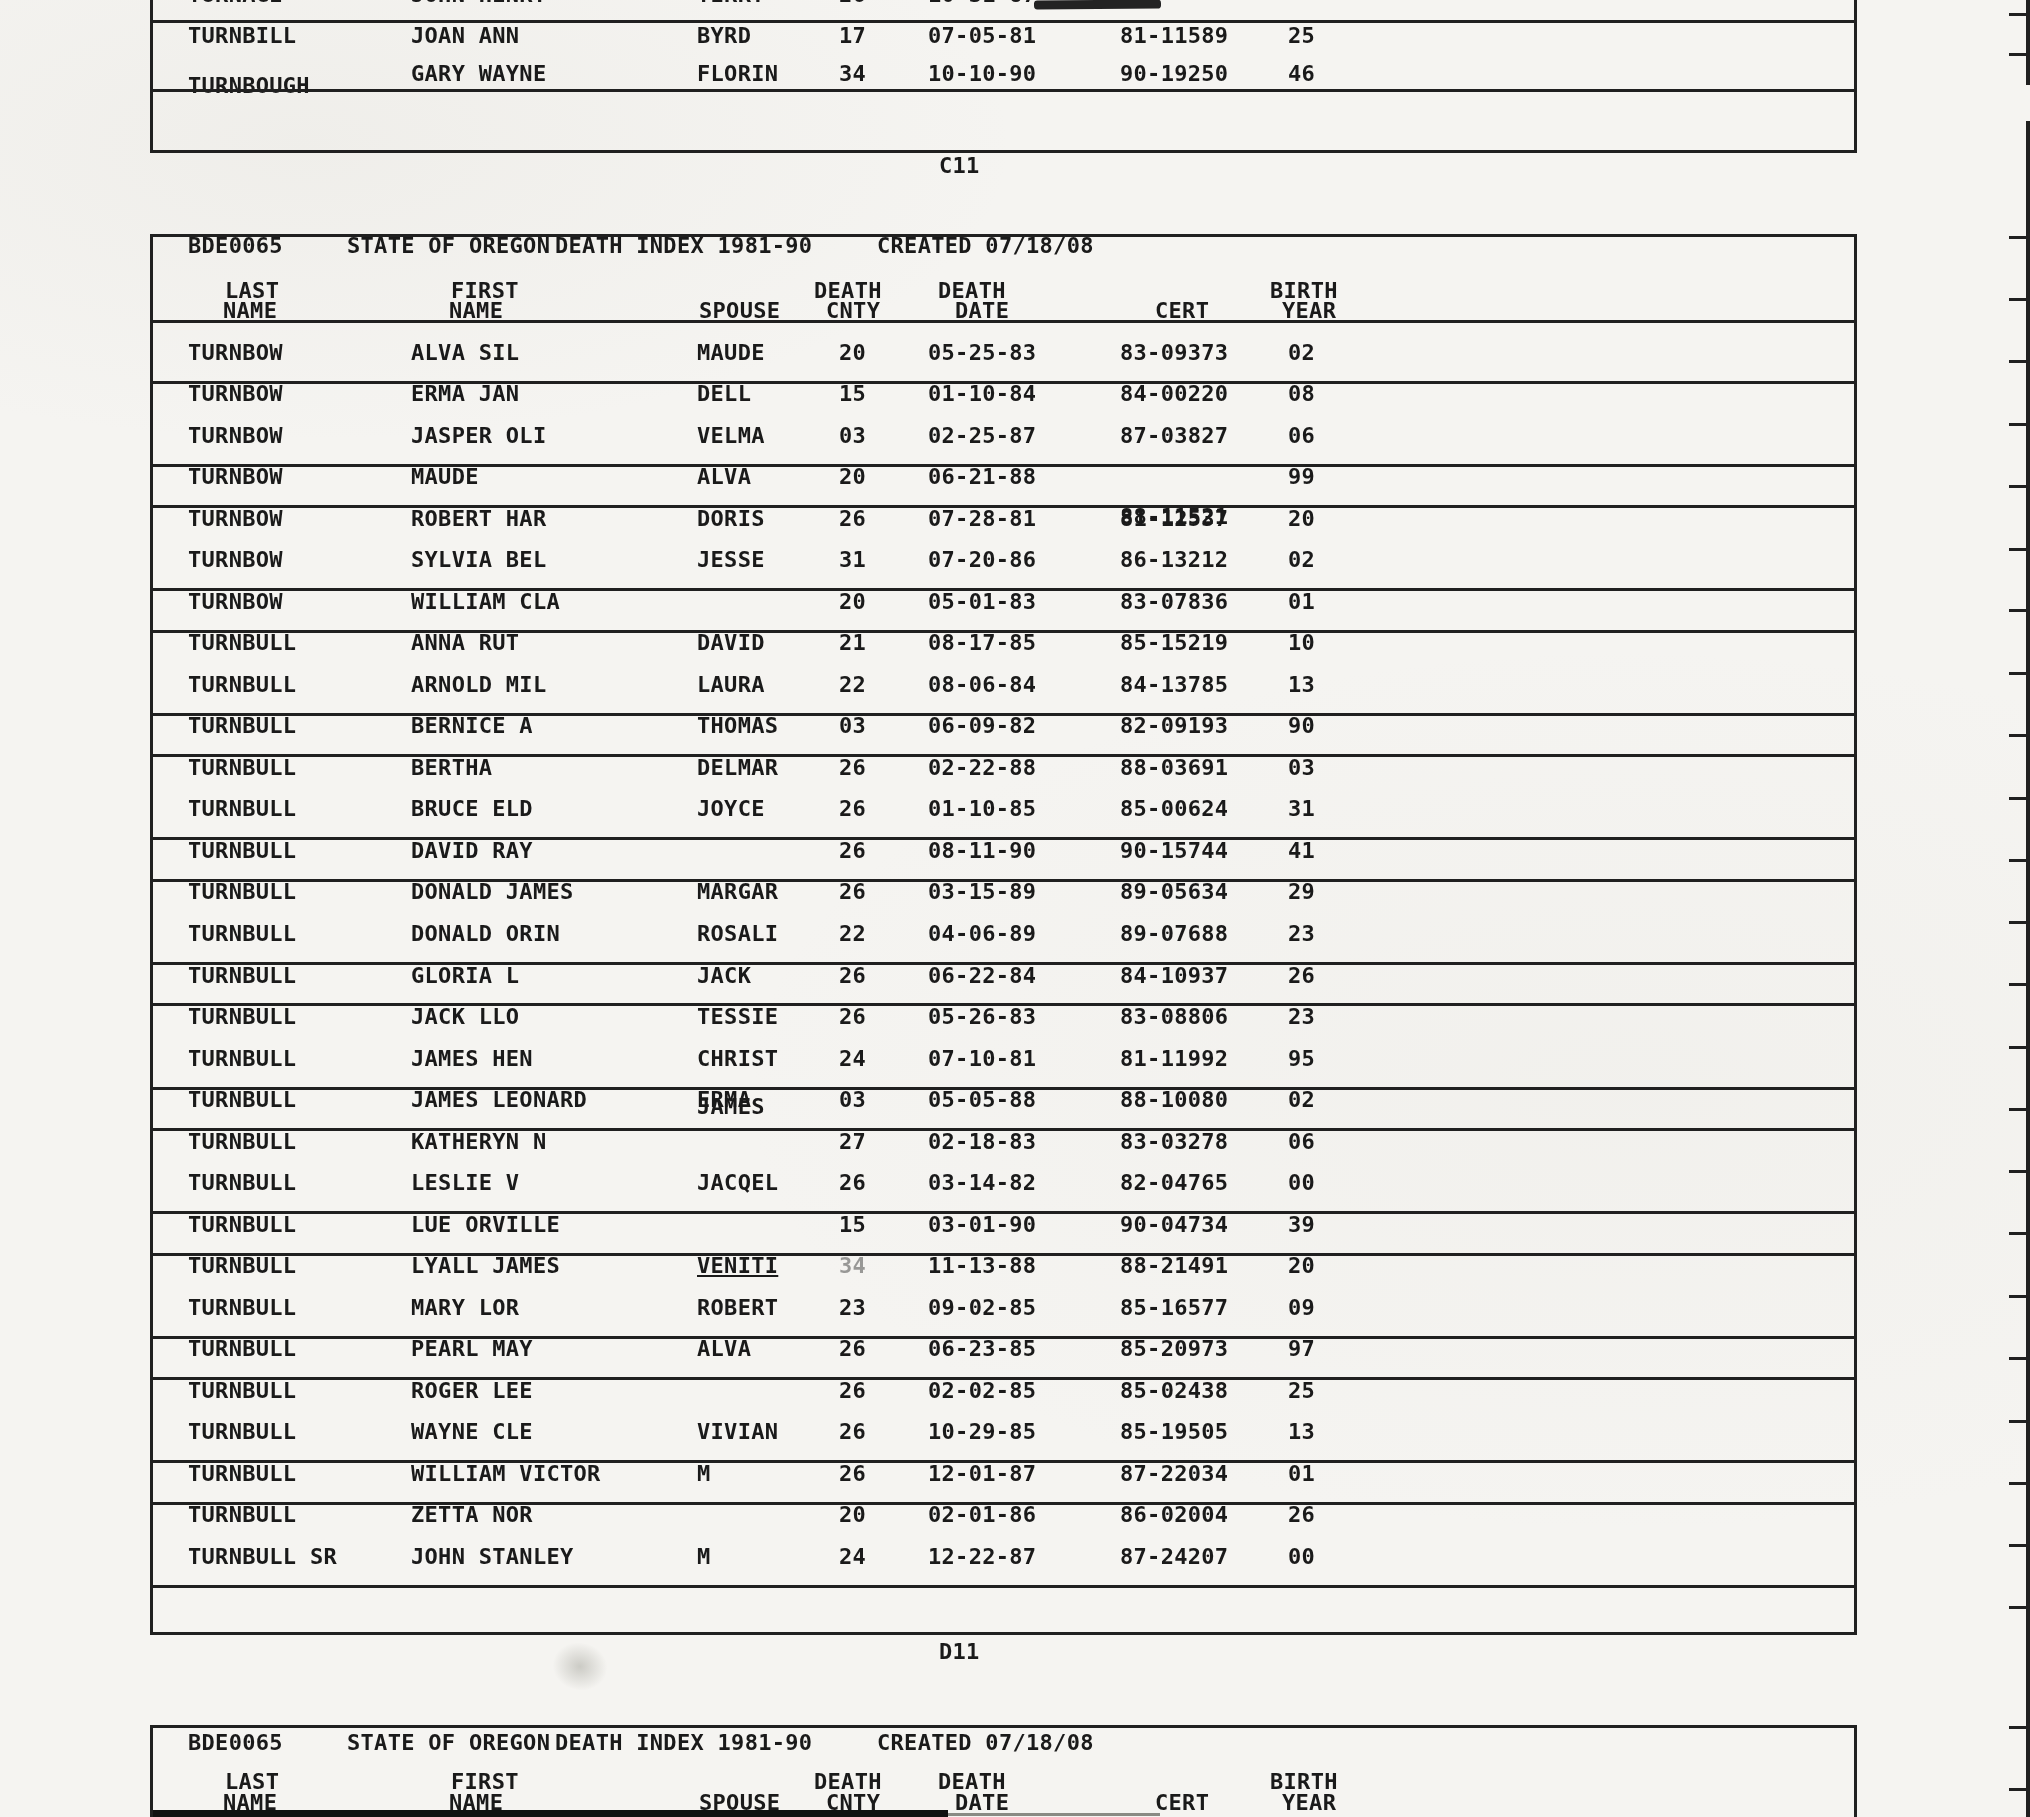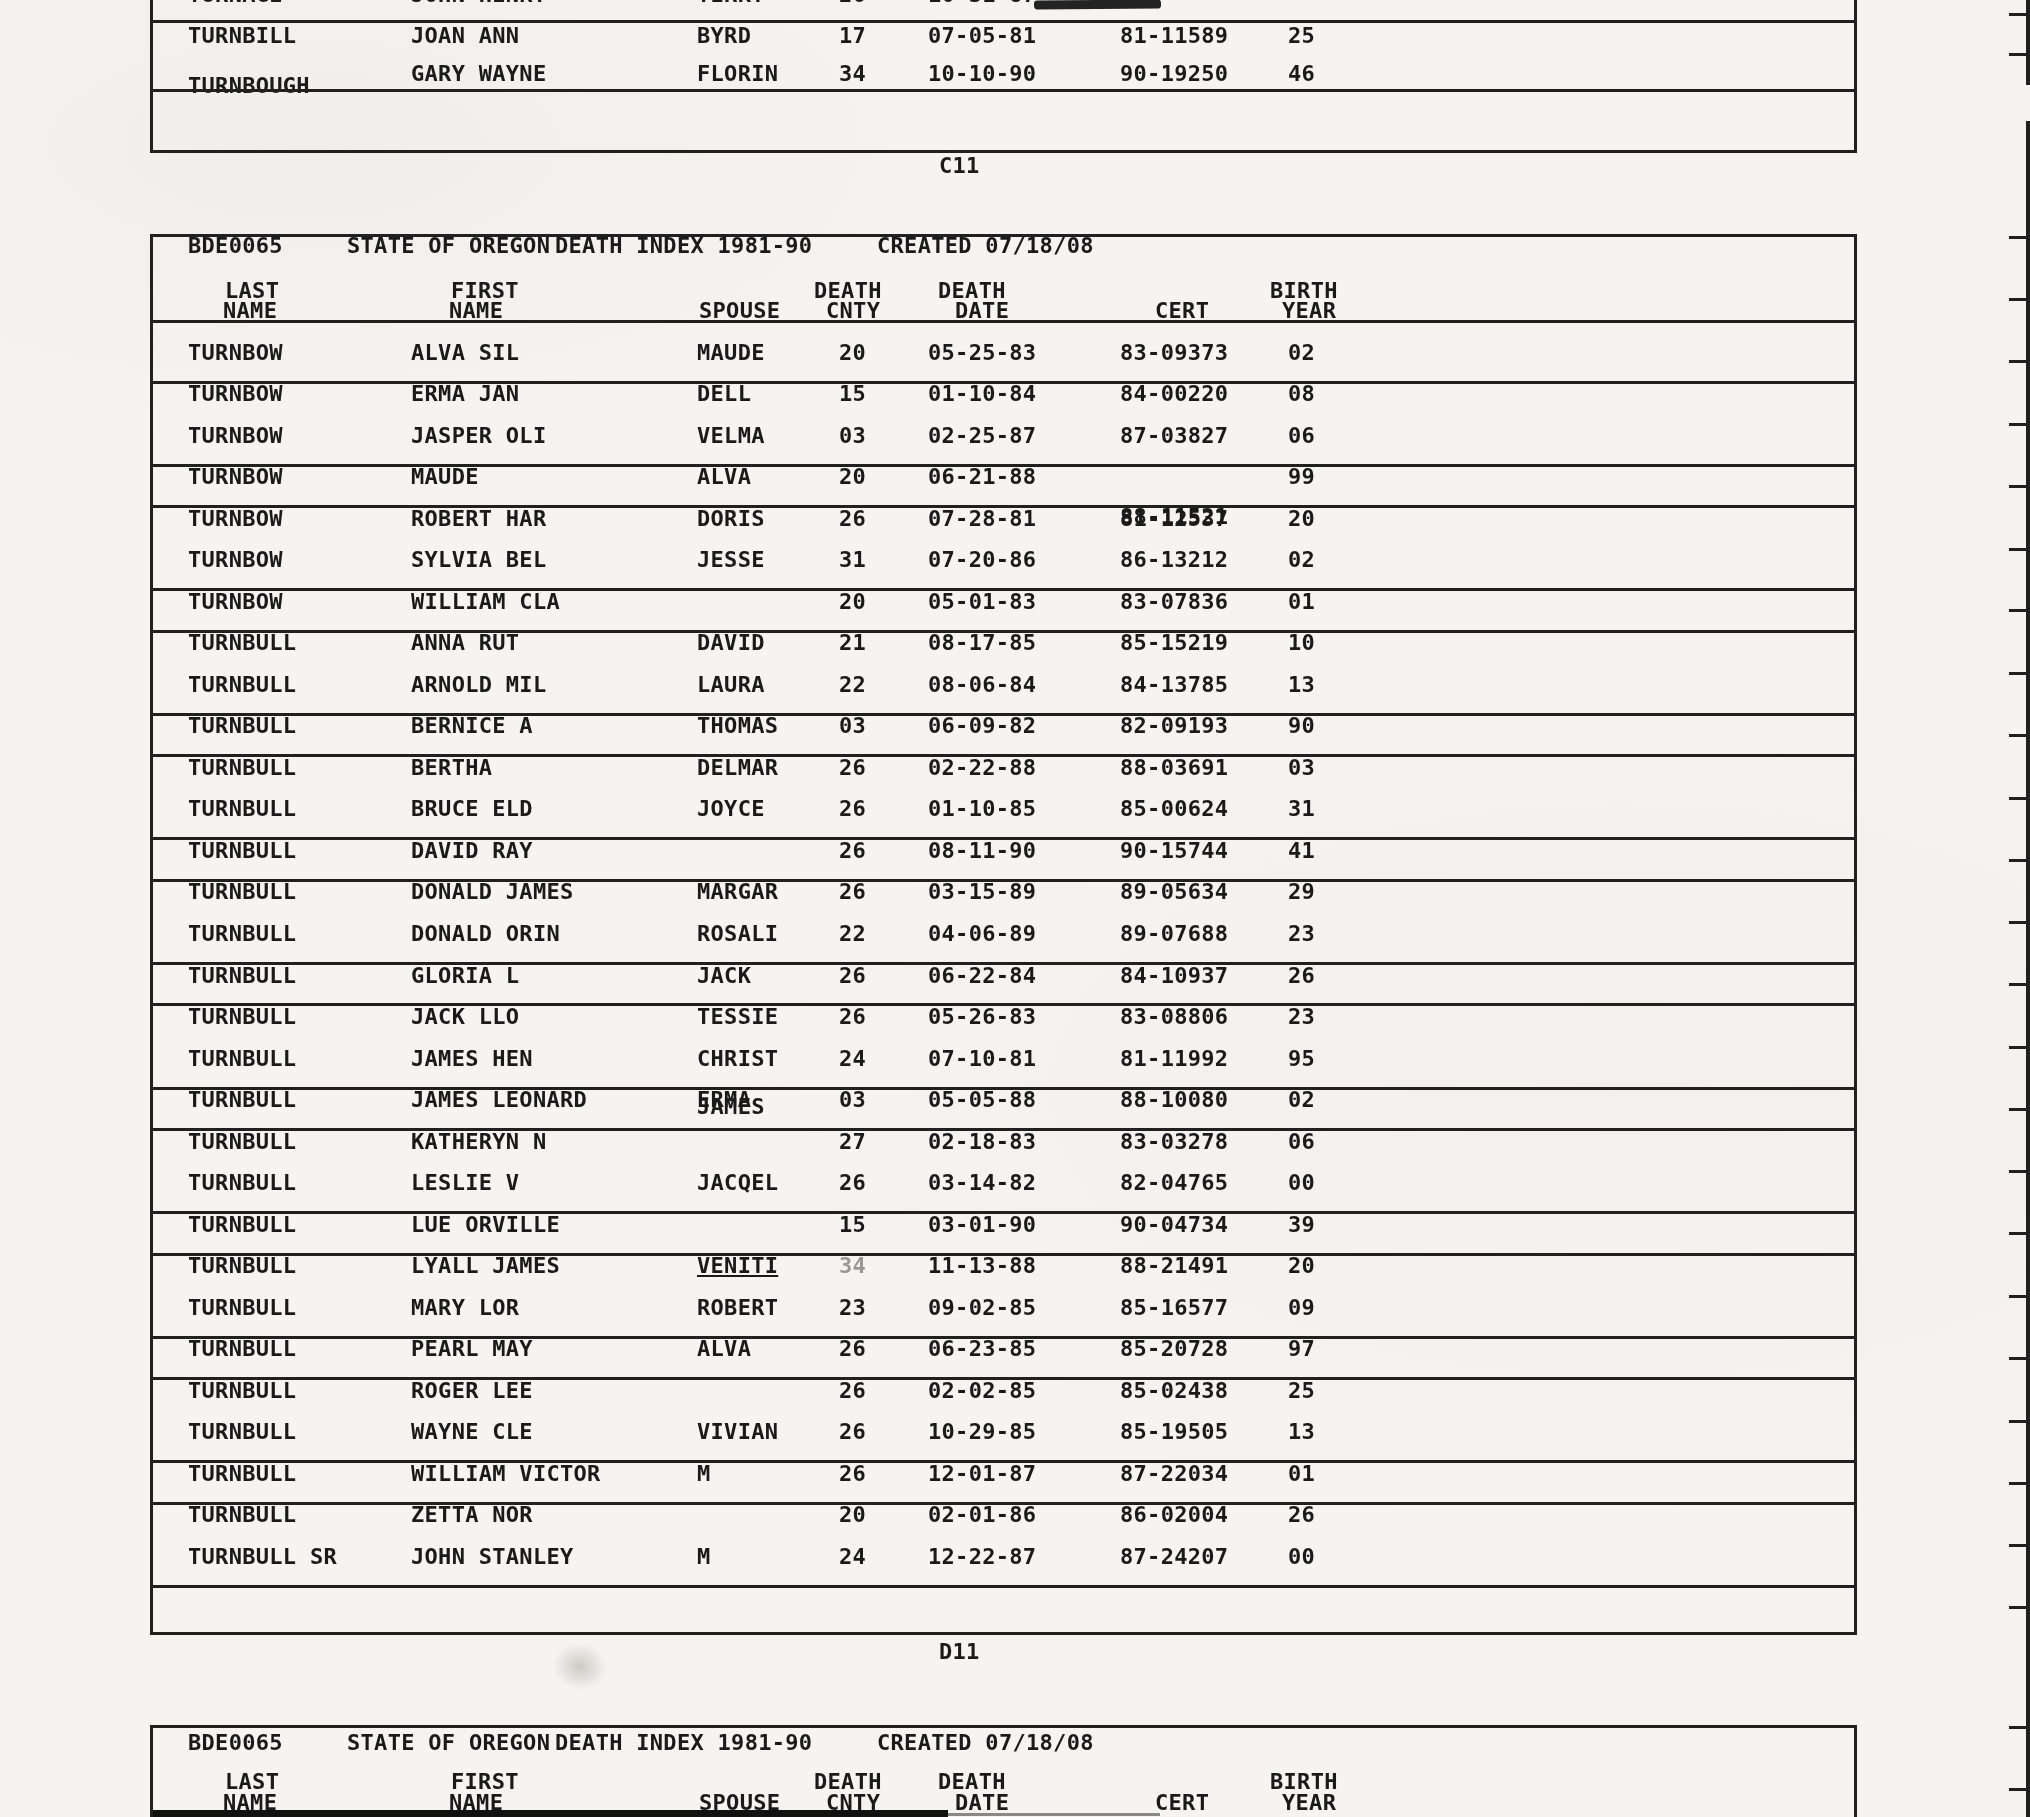--- a/index.html
+++ b/index.html
@@ -266,21 +266,21 @@
       <div class="t" style="left: 839px; top: 1297px;">23</div>
       <div class="t" style="left: 928px; top: 1297px;">09-02-85</div>
       <div class="t" style="left: 1120px; top: 1297px;">85-16577</div>
       <div class="t" style="left: 1288px; top: 1297px;">09</div>
       <div class="ln" style="left: 150px; top: 1336px; width: 1707px; height: 2.5px;"></div>
       <div class="t" style="left: 188px; top: 1338px;">TURNBULL</div>
       <div class="t" style="left: 411px; top: 1338px;">PEARL MAY</div>
       <div class="t" style="left: 697px; top: 1338px;">ALVA</div>
       <div class="t" style="left: 839px; top: 1338px;">26</div>
       <div class="t" style="left: 928px; top: 1338px;">06-23-85</div>
-      <div class="t" style="left: 1120px; top: 1338px;">85-20728</div>
+      <div class="t" style="left: 1120px; top: 1338px;">85-20973</div>
       <div class="t" style="left: 1288px; top: 1338px;">97</div>
       <div class="ln" style="left: 150px; top: 1377px; width: 1707px; height: 2.5px;"></div>
       <div class="t" style="left: 188px; top: 1380px;">TURNBULL</div>
       <div class="t" style="left: 411px; top: 1380px;">ROGER LEE</div>
       <div class="t" style="left: 839px; top: 1380px;">26</div>
       <div class="t" style="left: 928px; top: 1380px;">02-02-85</div>
       <div class="t" style="left: 1120px; top: 1380px;">85-02438</div>
       <div class="t" style="left: 1288px; top: 1380px;">25</div>
       <div class="t" style="left: 188px; top: 1421px;">TURNBULL</div>
       <div class="t" style="left: 411px; top: 1421px;">WAYNE CLE</div>

